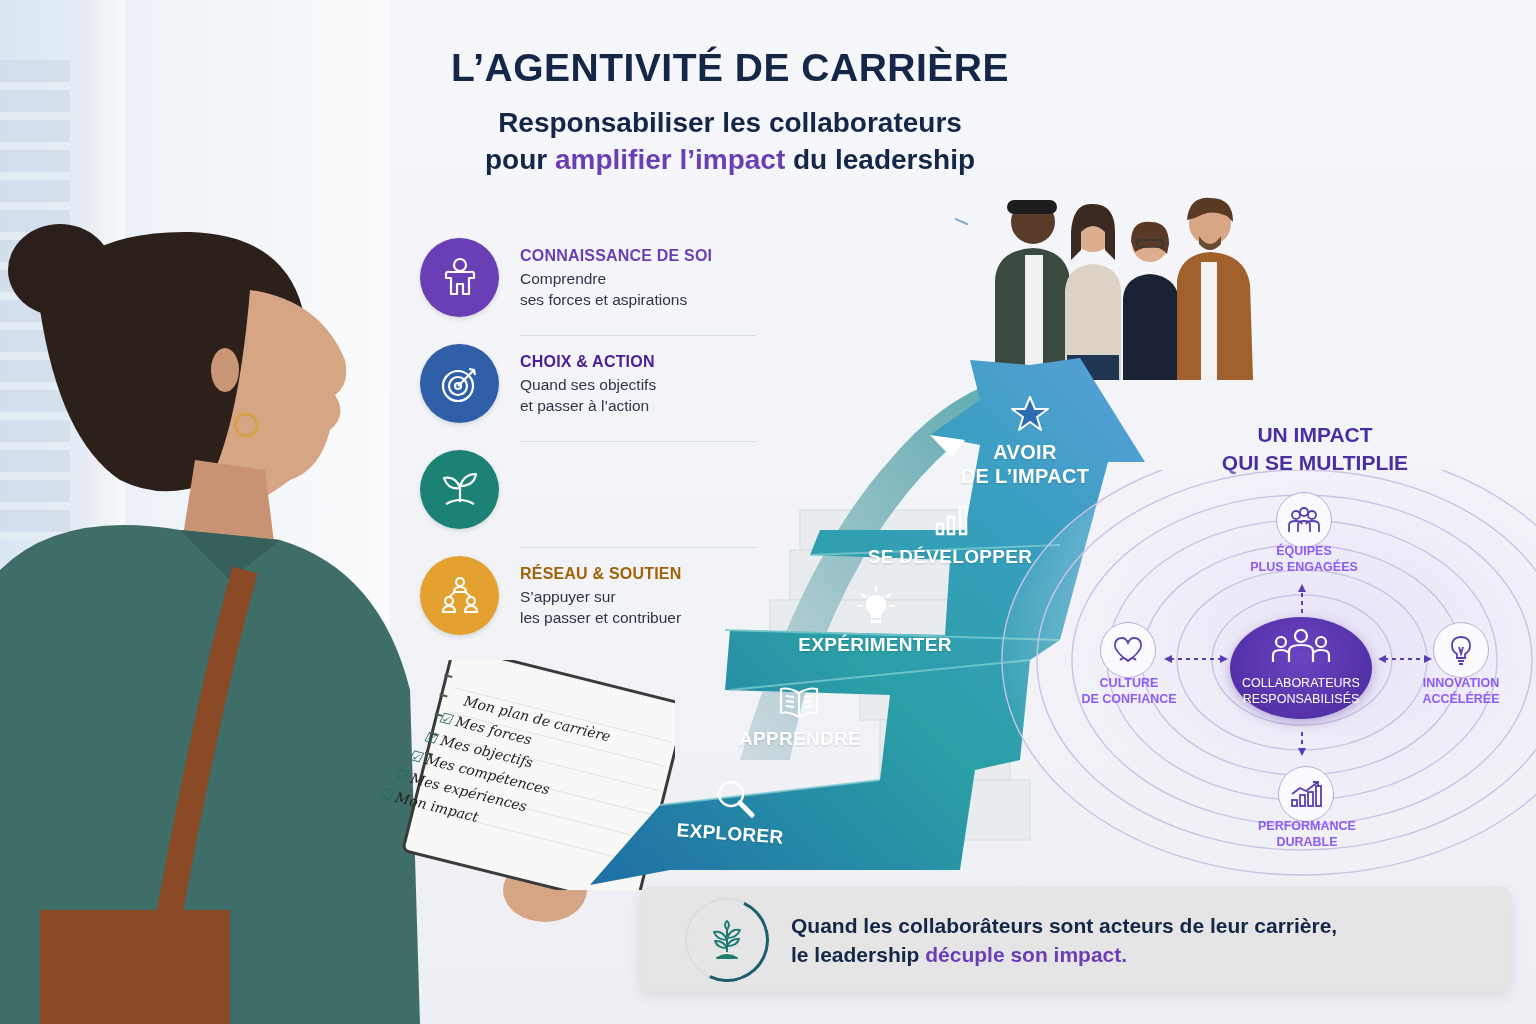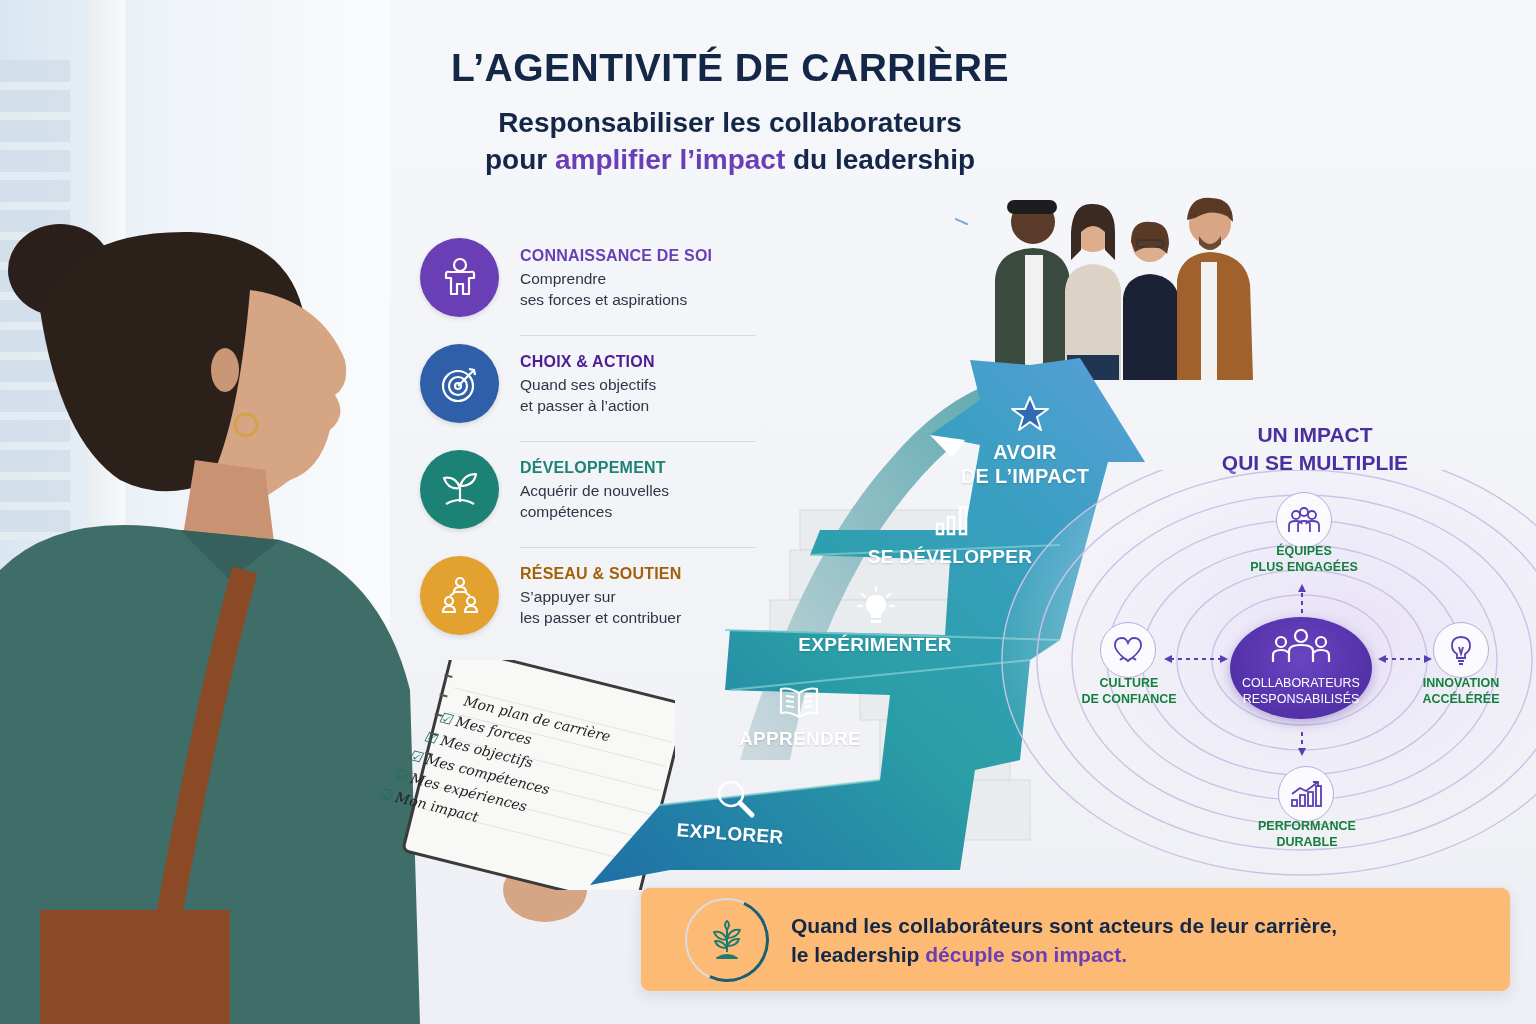--- a/index.html
+++ b/index.html
@@ -79,35 +79,35 @@
     font-weight: 700; font-size: 21px; line-height: 28px; color: #4b2fa0;
   }
   .ripples { position: absolute; left: 1000px; top: 470px; width: 536px; height: 420px; }
   .node-circle {
     position: absolute; width: 56px; height: 56px; border-radius: 50%;
     background: #fbfaff; border: 1.5px solid #b8acd9;
     display: flex; align-items: center; justify-content: center;
   }
   .node-label {
     position: absolute; text-align: center; font-weight: 700; font-size: 12.5px; line-height: 16px;
-    color: #15803d; width: 170px;
+    color: #8b5cf6; width: 170px;
   }
   .core {
     position: absolute; left: 1230px; top: 617px; width: 142px; height: 102px; border-radius: 50%;
     background: radial-gradient(ellipse at 50% 40%, #6a45c2 0%, #5331a8 70%, #4a2b99 100%);
     box-shadow: 0 4px 12px rgba(74,43,153,.35);
     display: flex; flex-direction: column; align-items: center; justify-content: center;
     color: #fff; text-align: center;
   }
   .core-label { font-weight: 400; font-size: 12.5px; line-height: 16px; margin-top: 12px; text-align: center; }
 
   
   .quote {
     position: absolute; left: 640px; top: 887px; width: 871px; height: 105px;
-    background: #fdba74; border-radius: 10px; border: 1px solid #e2e4ea;
+    background: #e5e5e5; border-radius: 10px; border: 1px solid #e2e4ea;
     box-shadow: 0 4px 14px rgba(30,40,70,.10);
     display: flex; align-items: center;
   }
   .quote-icon {
     width: 84px; height: 84px; margin-left: 44px; border-radius: 50%;
     border: 2px solid #d9dde3; position: relative;
     display: flex; align-items: center; justify-content: center;
   }
   .quote-icon::after {
     content: ""; position: absolute; inset: -2px; border-radius: 50%;
@@ -224,27 +224,20 @@
       </div>
     </div>
     <div class="pillar">
       <div class="pillar-icon" style="background:#1c8275">
         <svg width="44" height="44" viewBox="0 0 44 44" fill="none" stroke="#fff" stroke-width="2.2" stroke-linejoin="round">
           <path d="M22 34 L22 18"></path>
           <path d="M22 20 Q10 22 6 10 Q18 8 22 20Z"></path>
           <path d="M22 18 Q26 6 38 6 Q36 18 22 18Z"></path>
           <path d="M8 36 Q22 28 36 36"></path>
         </svg>
-      </div>
-      <div class="pillar-text">
-        <div class="pillar-title" style="color:#1c8275">DÉVELOPPEMENT</div>
-        <div class="pillar-desc">
-          <div>Acquérir de nouvelles</div>
-          <div>compétences</div>
-        </div>
       </div>
     </div>
     <div class="pillar">
       <div class="pillar-icon" style="background:#e3a12f">
         <svg width="44" height="44" viewBox="0 0 44 44" fill="none" stroke="#fff" stroke-width="2.2">
           <circle cx="22" cy="8" r="4"></circle>
             <path d="M16 18 Q16 13 22 13 Q28 13 28 18Z"></path>
           <circle cx="11" cy="27" r="4"></circle>
             <path d="M5 38 Q5 32 11 32 Q17 32 17 38Z"></path>
           <circle cx="33" cy="27" r="4"></circle>

